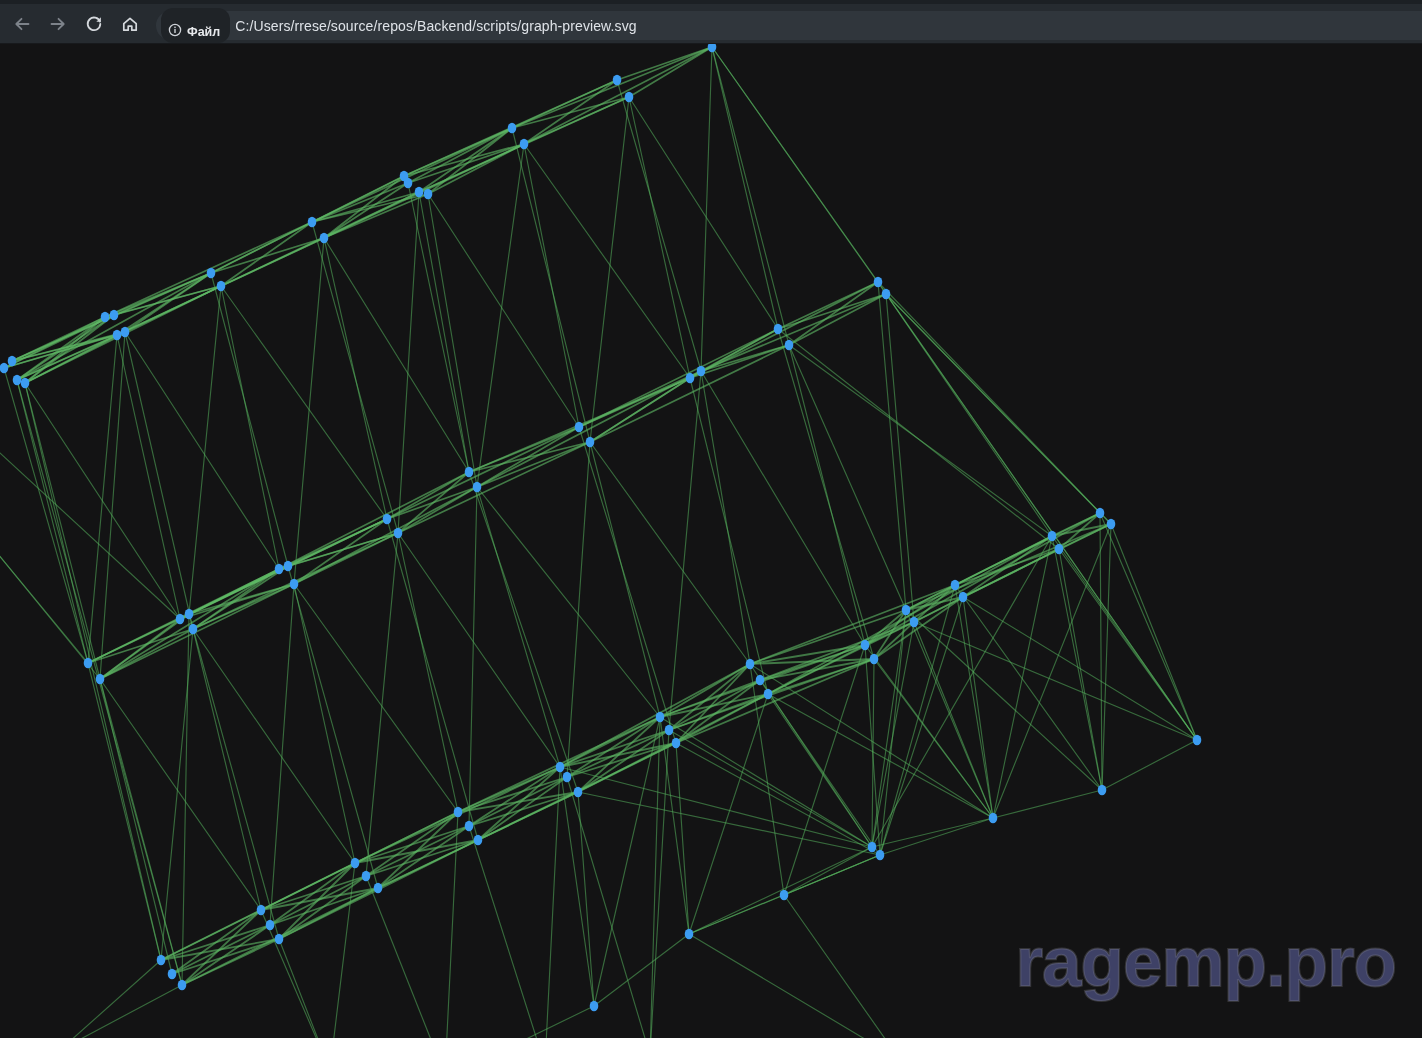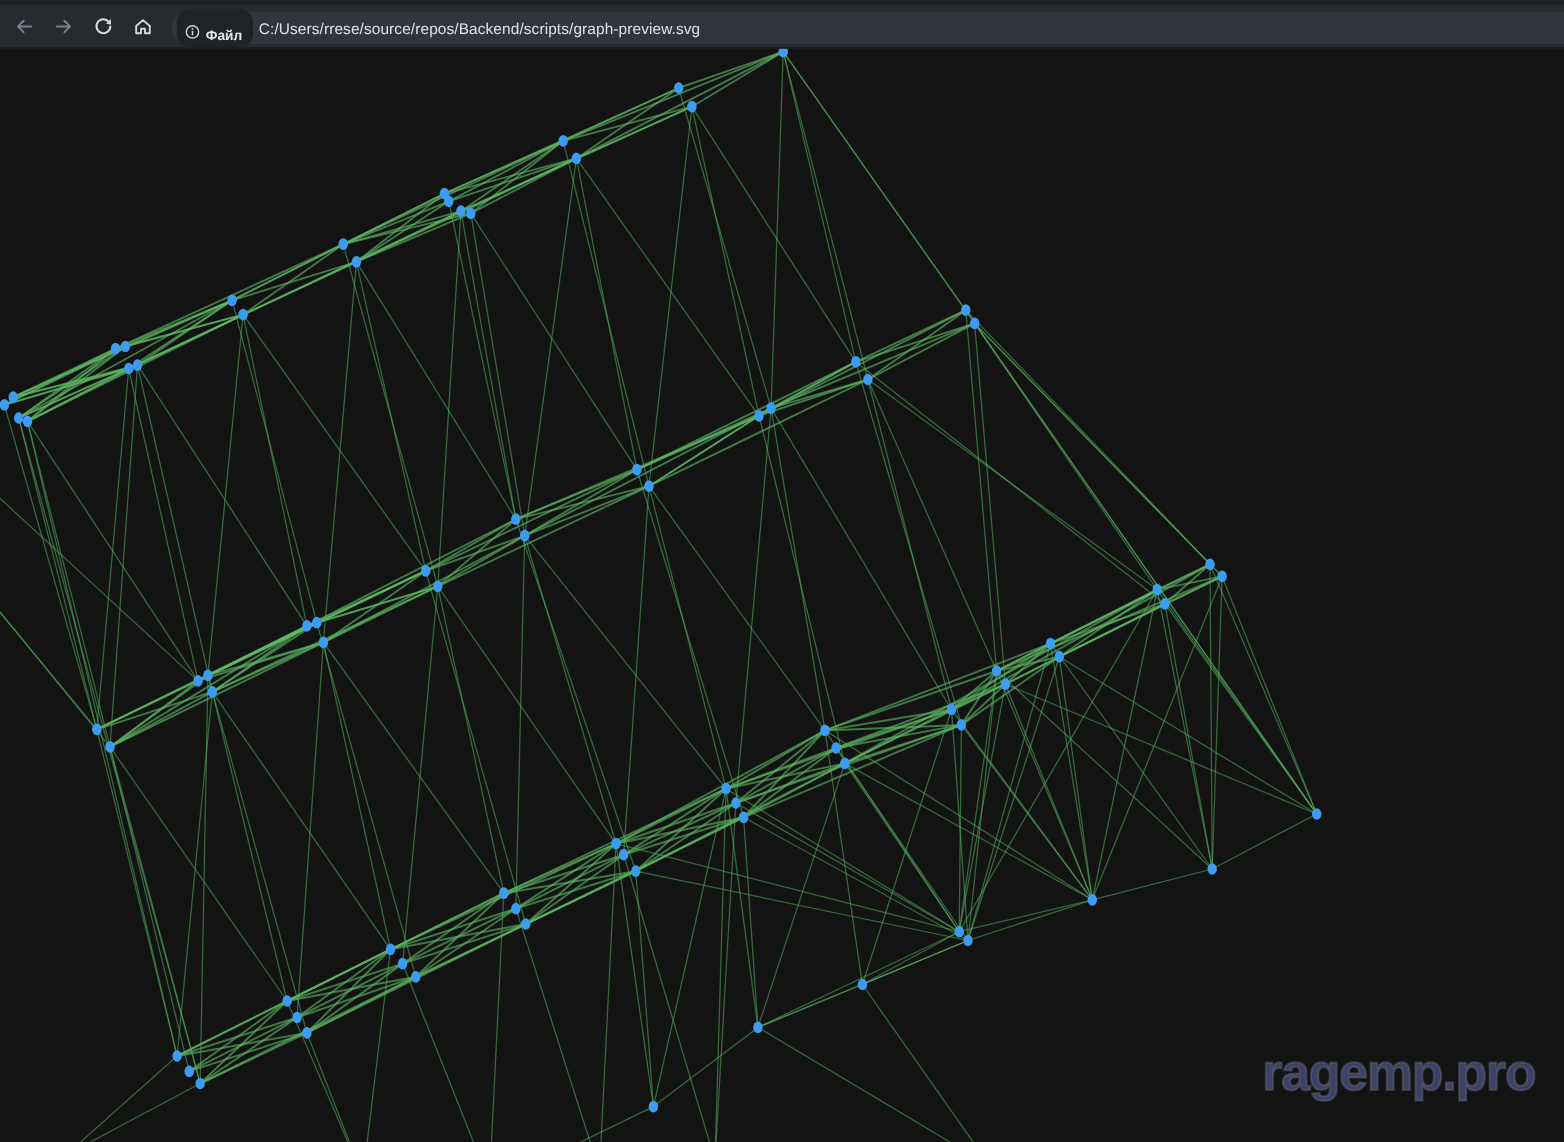--- a/index.html
+++ b/index.html
@@ -16,21 +16,21 @@
   .chip{height:23px;background:#1f2327;border-radius:12px;display:flex;align-items:center;
     gap:5px;padding:12px 10px 0 7px;cursor:pointer;}
   .chip-label{color:#e8eaed;font-size:12.5px;font-weight:bold;}
   .url-text{color:#dfe3e8;font-size:14px;margin-left:5px;white-space:nowrap;letter-spacing:.1px;}
   
   .content{position:absolute;left:0;top:44px;width:1422px;height:994px;background:#131314;overflow:hidden;}
   #graph-svg{position:absolute;left:0;top:-44px;width:1422px;height:1038px;}
   .edge-band{stroke:#5fba66;stroke-width:1.7;stroke-opacity:.62;}
   .edge-band3{stroke:#5fba66;stroke-width:1.8;stroke-opacity:.60;}
   .edge-mesh{stroke:#55b05c;stroke-width:1.15;stroke-opacity:.55;}
-  .watermark{position:absolute;right:26px;bottom:36px;font-size:47px;font-weight:bold;
+  .watermark{position:absolute;right:26px;bottom:36px;font-size:71px;font-weight:bold;
     color:#3e4166;-webkit-text-stroke:2px rgba(135,135,145,.28);letter-spacing:-1px;
     font-family:"Liberation Sans",sans-serif;}
 </style>
 </head>
 <body>
 
 <div class="toolbar">
   <div class="nav-icons">
     <div class="nav-btn">
       <span>

